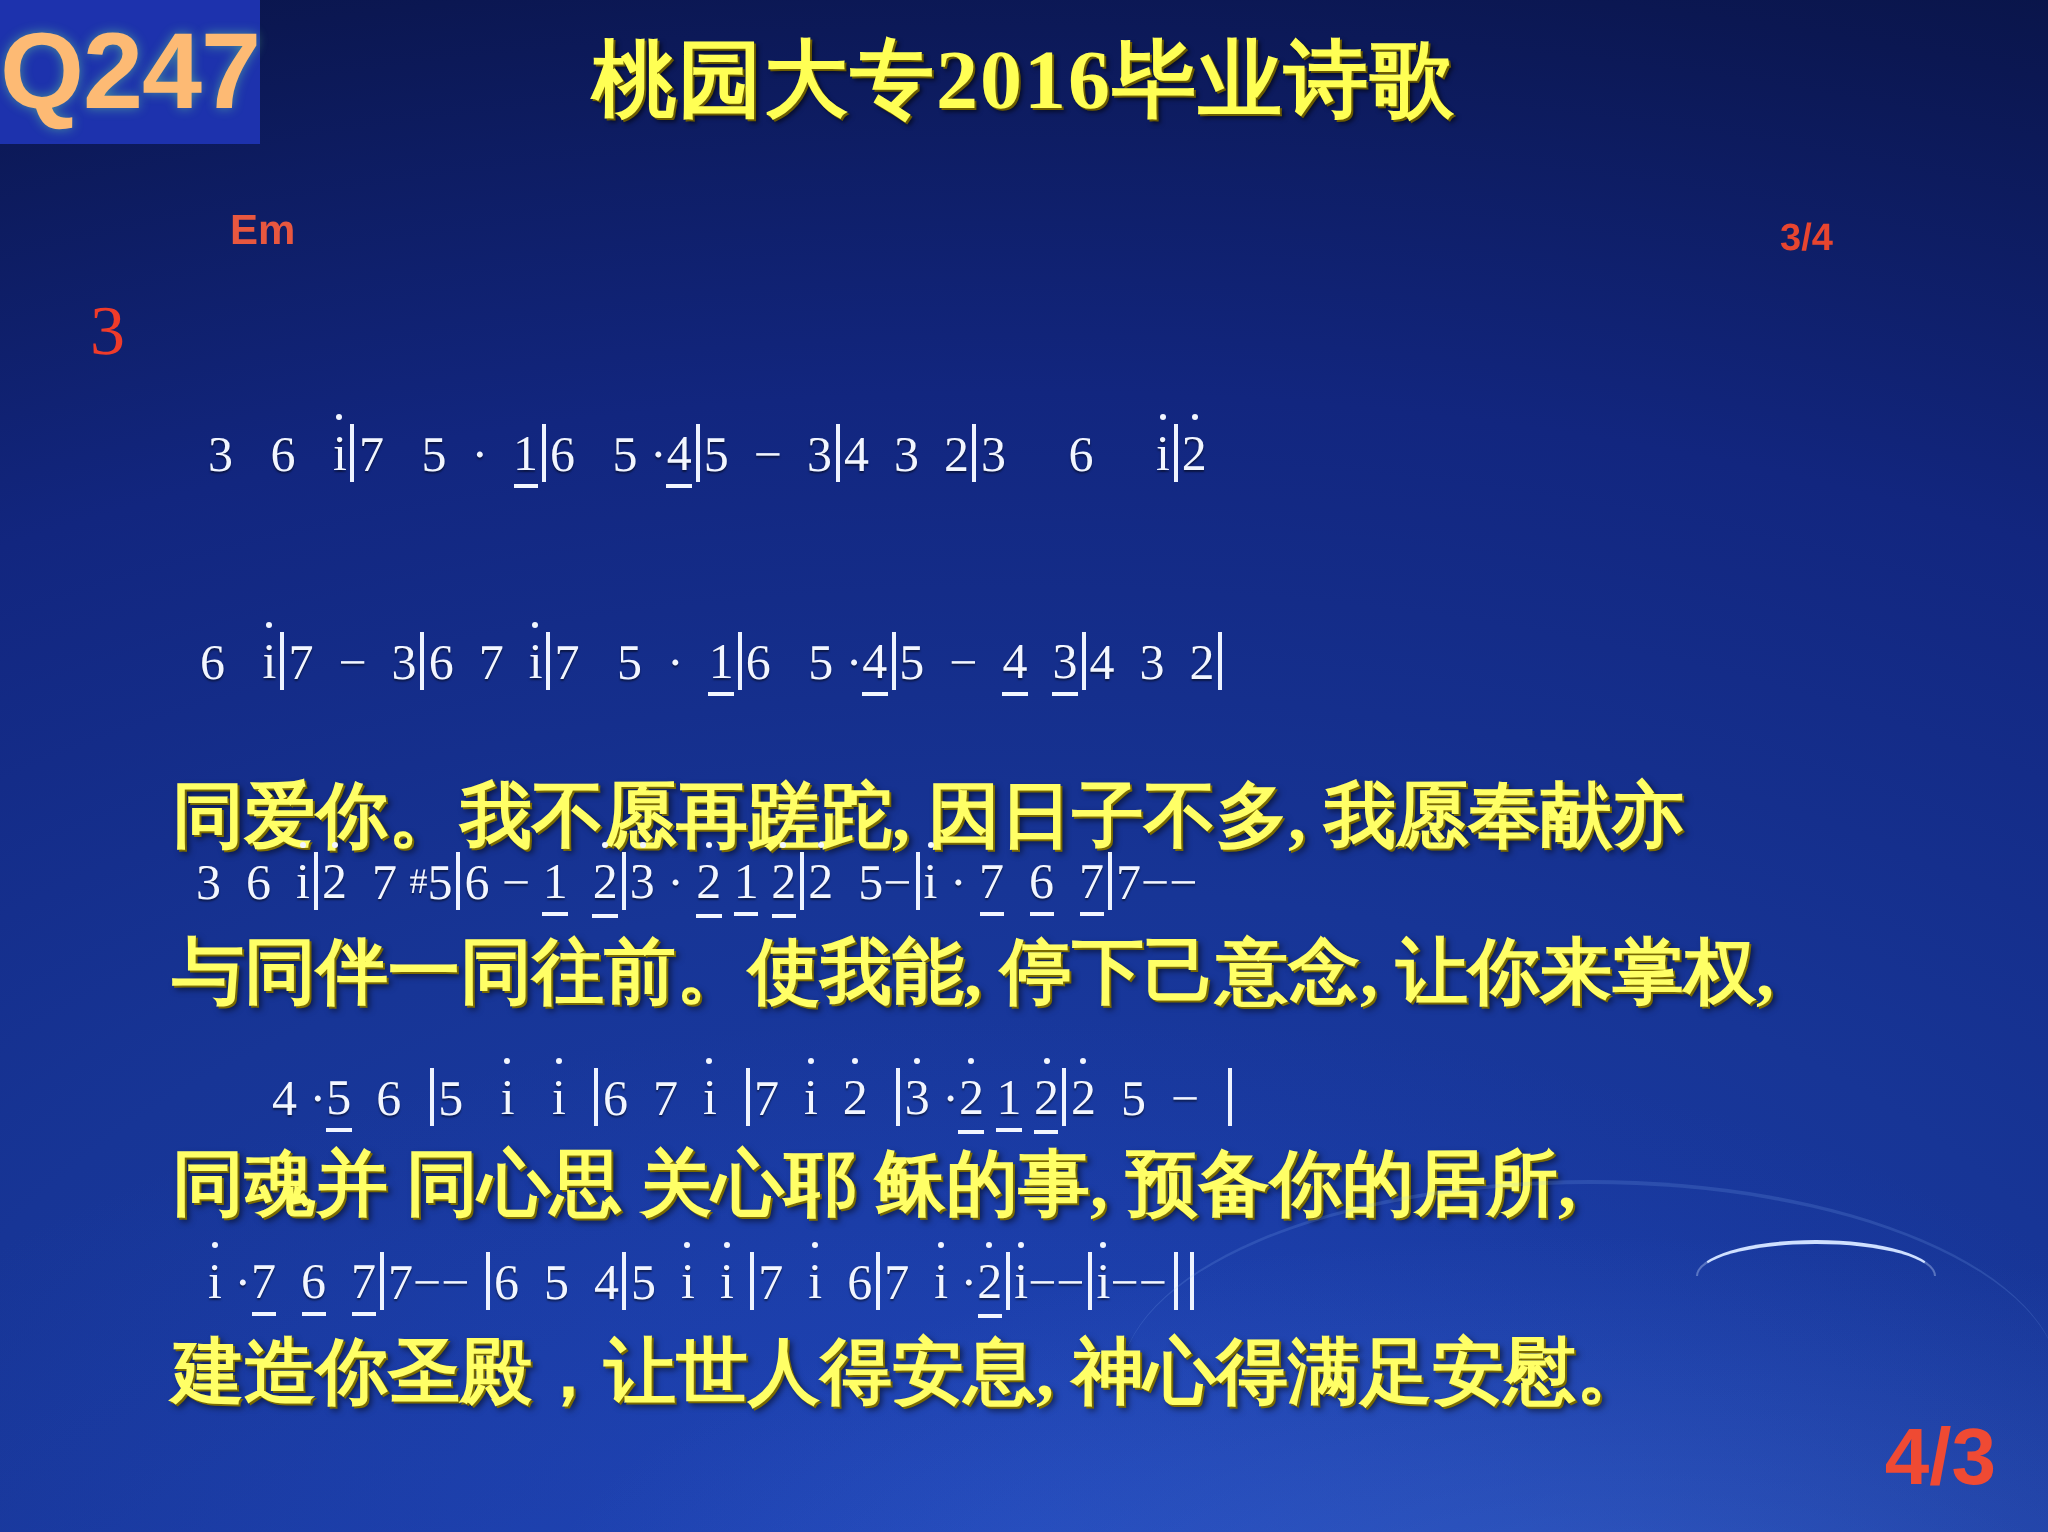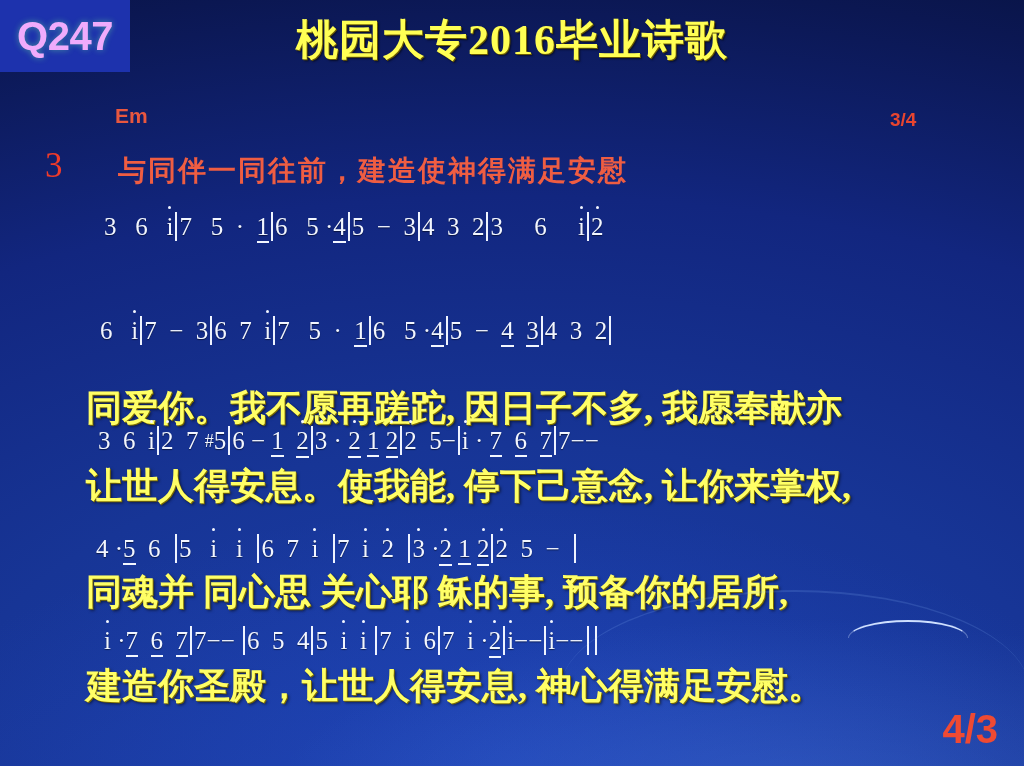--- a/index.html
+++ b/index.html
@@ -26,21 +26,21 @@
     border-top:2px solid rgba(150,190,255,0.16);
     border-radius:60% 60% 0 0 / 100% 100% 0 0;
     pointer-events:none;
   }
 
   .badge{
     position:absolute;left:0;top:0;width:130px;height:72px;
     background:#1d32ad;display:flex;align-items:center;justify-content:center;
   }
   .badge .txt{
-    color:#f0abfc;font-size:40px;font-weight:bold;letter-spacing:-0.5px;
+    color:#fdba74;font-size:54px;font-weight:bold;letter-spacing:-0.5px;
     text-shadow:0 0 6px rgba(120,255,140,0.45);
   }
 
   .title{
     position:absolute;left:0;top:12px;width:1024px;text-align:center;
     color:#ffff54;font-size:42px;font-weight:bold;
     font-family:"Liberation Serif","DejaVu Serif",serif;
     letter-spacing:1px;
     text-shadow:1px 1px 0 #6b5b00, 2px 2px 2px rgba(0,0,0,0.55);
   }
@@ -118,41 +118,40 @@
   <div class="badge">
     <span class="txt">Q247</span>
   </div>
 
   <div class="title">桃园大专2016毕业诗歌</div>
 
   <div class="chord">Em</div>
   <div class="meter">3/4</div>
 
   <div class="versenum">3</div>
-  <div class="subline2">与同伴一同往前，建造使神得满足安慰</div>
 
   <div class="block" style="top:212px;">
     <div class="notation" style="margin-left:104px;">3&nbsp;&nbsp;&nbsp;6&nbsp;&nbsp;&nbsp;<span class="n dotup">i</span><span class="bar"></span>7&nbsp;&nbsp;&nbsp;5&nbsp;&nbsp;·&nbsp;&nbsp;<span class="und">1</span><span class="bar"></span>6&nbsp;&nbsp;&nbsp;5&nbsp;·<span class="und">4</span><span class="bar"></span>5&nbsp;&nbsp;−&nbsp;&nbsp;3<span class="bar"></span>4&nbsp;&nbsp;3&nbsp;&nbsp;2<span class="bar"></span>3&nbsp;&nbsp;&nbsp;&nbsp;&nbsp;6&nbsp;&nbsp;&nbsp;&nbsp;&nbsp;<span class="n dotup">i</span><span class="bar"></span><span class="n dotup">2</span></div>
   </div>
 
   <div class="block" style="top:316px;">
     <div class="notation" style="margin-left:100px;">6&nbsp;&nbsp;&nbsp;<span class="n dotup">i</span><span class="bar"></span>7&nbsp;&nbsp;−&nbsp;&nbsp;3<span class="bar"></span>6&nbsp;&nbsp;7&nbsp;&nbsp;<span class="n dotup">i</span><span class="bar"></span>7&nbsp;&nbsp;&nbsp;5&nbsp;&nbsp;·&nbsp;&nbsp;<span class="und">1</span><span class="bar"></span>6&nbsp;&nbsp;&nbsp;5&nbsp;·<span class="und">4</span><span class="bar"></span>5&nbsp;&nbsp;−&nbsp;&nbsp;<span class="und">4</span>&nbsp;&nbsp;<span class="und">3</span><span class="bar"></span>4&nbsp;&nbsp;3&nbsp;&nbsp;2<span class="bar"></span></div>
   </div>
   <div class="block" style="top:352px;">
     <div class="lyric" style="margin-left:86px;margin-top:32px;">同爱你。我不愿再蹉跎, 因日子不多, 我愿奉献亦</div>
   </div>
 
   <div class="block" style="top:426px;">
     <div class="notation" style="margin-left:98px;">3&nbsp;&nbsp;6&nbsp;&nbsp;<span class="n dotup">i</span><span class="bar"></span><span class="n dotup">2</span>&nbsp;&nbsp;7&nbsp;<span class="sharp">#</span>5<span class="bar"></span>6&nbsp;−&nbsp;<span class="und">1</span>&nbsp;&nbsp;<span class="n dotup und">2</span><span class="bar"></span><span class="n dotup">3</span>&nbsp;·&nbsp;<span class="n dotup und">2</span>&nbsp;<span class="und">1</span>&nbsp;<span class="n dotup und">2</span><span class="bar"></span><span class="n dotup">2</span>&nbsp;&nbsp;5−<span class="bar"></span><span class="n dotup">i</span>&nbsp;·&nbsp;<span class="und">7</span>&nbsp;&nbsp;<span class="und">6</span>&nbsp;&nbsp;<span class="und">7</span><span class="bar"></span>7−−</div>
   </div>
   <div class="block" style="top:462px;">
-    <div class="lyric" style="margin-left:86px;">让世人得安息。使我能, 停下己意念, 让你来掌权,</div>
+    <div class="lyric" style="margin-left:86px;">与同伴一同往前。使我能, 停下己意念, 让你来掌权,</div>
   </div>
 
-  <div class="block" style="top:534px;">
+  <div class="block" style="top:534px;padding-left:40px;">
     <div class="notation" style="margin-left:96px;">4&nbsp;·<span class="und">5</span>&nbsp;&nbsp;6&nbsp;&nbsp;<span class="bar"></span>5&nbsp;&nbsp;&nbsp;<span class="n dotup">i</span>&nbsp;&nbsp;&nbsp;<span class="n dotup">i</span>&nbsp;&nbsp;<span class="bar"></span>6&nbsp;&nbsp;7&nbsp;&nbsp;<span class="n dotup">i</span>&nbsp;&nbsp;<span class="bar"></span>7&nbsp;&nbsp;<span class="n dotup">i</span>&nbsp;&nbsp;<span class="n dotup">2</span>&nbsp;&nbsp;<span class="bar"></span><span class="n dotup">3</span>&nbsp;·<span class="n dotup und">2</span>&nbsp;<span class="und">1</span>&nbsp;<span class="n dotup und">2</span><span class="bar"></span><span class="n dotup">2</span>&nbsp;&nbsp;5&nbsp;&nbsp;−&nbsp;&nbsp;<span class="bar"></span></div>
   </div>
   <div class="block" style="top:568px;">
     <div class="lyric" style="margin-left:86px;">同魂并 同心思 关心耶 稣的事, 预备你的居所,</div>
   </div>
 
   <div class="block" style="top:626px;">
     <div class="notation" style="margin-left:104px;"><span class="n dotup">i</span>&nbsp;·<span class="und">7</span>&nbsp;&nbsp;<span class="und">6</span>&nbsp;&nbsp;<span class="und">7</span><span class="bar"></span>7−−&nbsp;<span class="bar"></span>6&nbsp;&nbsp;5&nbsp;&nbsp;4<span class="bar"></span>5&nbsp;&nbsp;<span class="n dotup">i</span>&nbsp;&nbsp;<span class="n dotup">i</span>&nbsp;<span class="bar"></span>7&nbsp;&nbsp;<span class="n dotup">i</span>&nbsp;&nbsp;6<span class="bar"></span>7&nbsp;&nbsp;<span class="n dotup">i</span>&nbsp;·<span class="n dotup und">2</span><span class="bar"></span><span class="n dotup">i</span>−−<span class="bar"></span><span class="n dotup">i</span>−−<span class="dbar"></span></div>
     <div class="tie" style="left:848px;top:-6px;"></div>
   </div>

